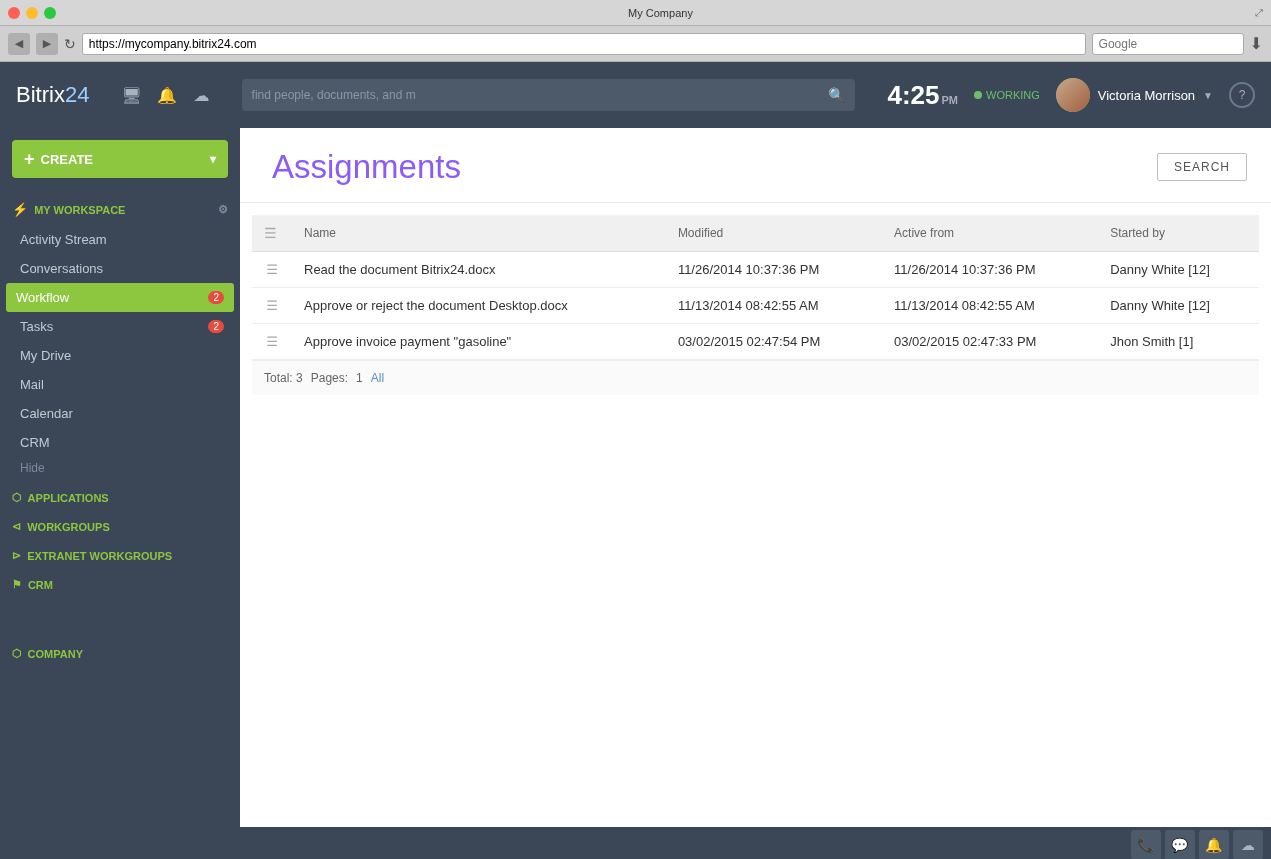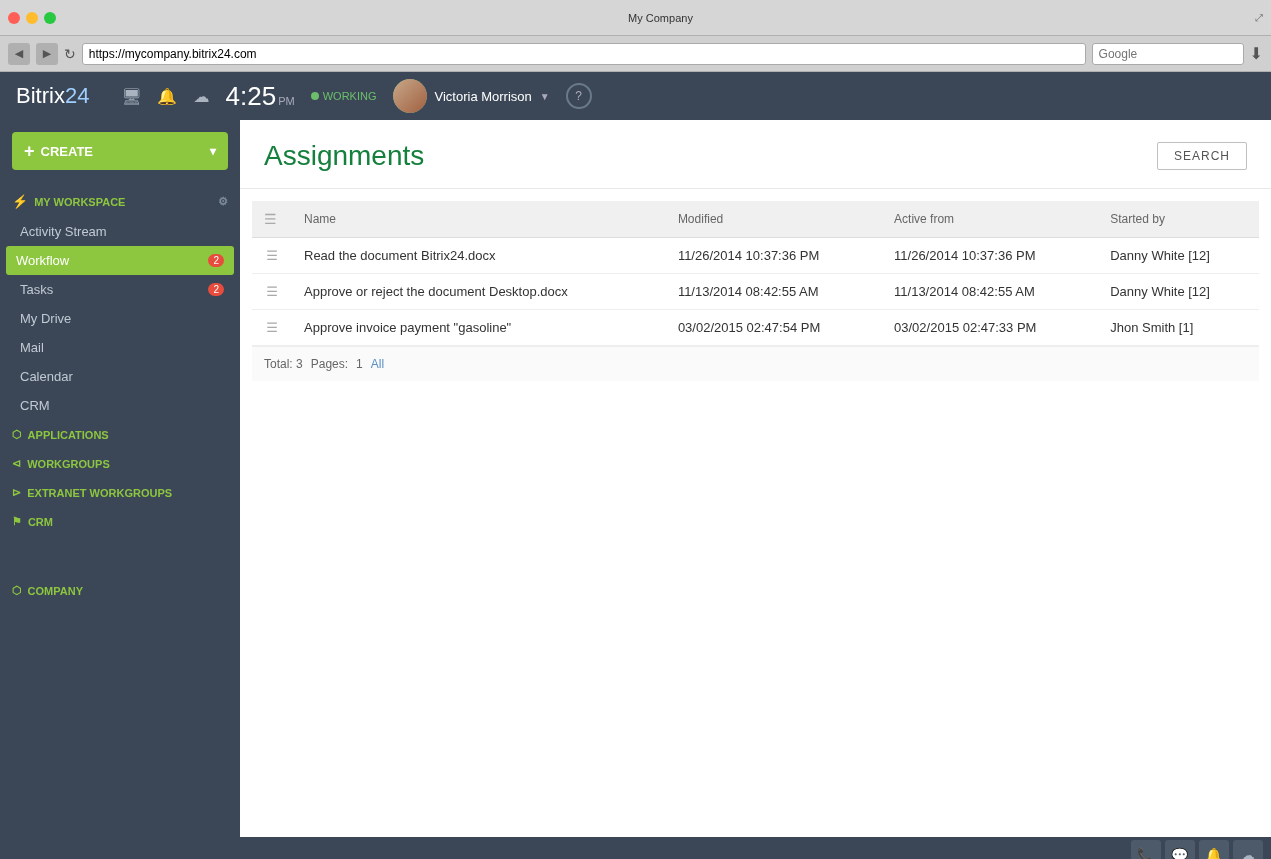--- a/index.html
+++ b/index.html
@@ -1,21 +1,21 @@
 <!DOCTYPE html>
 <html><head>
   <meta charset="utf-8">
   <style>
     * { margin: 0; padding: 0; box-sizing: border-box; }
     body { font-family: Arial, sans-serif; font-size: 13px; background: #f0f0f0; overflow: hidden; }
 
     
     .mac-titlebar {
       background: #d6d6d6;
-      height: 36px;
+      height: 26px;
       display: flex;
       align-items: center;
       padding: 0 8px;
       border-bottom: 1px solid #b0b0b0;
     }
     .mac-buttons { display: flex; gap: 6px; margin-right: 10px; }
     .mac-btn { width: 12px; height: 12px; border-radius: 50%; border: none; cursor: pointer; }
     .mac-close { background: #ff5f57; }
     .mac-min { background: #febc2e; }
     .mac-max { background: #28c840; }
@@ -77,21 +77,21 @@
       border: none;
       cursor: pointer;
     }
 
     
     .app { display: flex; flex-direction: column; height: calc(859px - 58px); background: #f5f5f5; }
 
     
     .topnav {
       background: #3b4757;
-      height: 48px;
+      height: 66px;
       display: flex;
       align-items: center;
       padding: 0 16px;
       gap: 16px;
       flex-shrink: 0;
     }
     .brand { display: flex; align-items: center; color: white; font-size: 22px; font-weight: 300; }
     .brand-bitrix { color: white; font-weight: 400; }
     .brand-24 { color: #9ecfff; font-weight: 400; }
     .topnav-icons { display: flex; gap: 16px; align-items: center; margin-left: 16px; }
@@ -103,21 +103,21 @@
       background: #4d5a6a;
       border-radius: 4px;
       display: flex;
       align-items: center;
       padding: 0 10px;
       gap: 8px;
       cursor: pointer;
     }
     .search-placeholder { color: #8a97a6; font-size: 12px; flex: 1; }
     .search-icon-nav { color: #8a97a6; font-size: 14px; }
-    .time-area { color: white; font-size: 26px; font-weight: 400; display: flex; align-items: baseline; gap: 2px; }
+    .time-area { color: white; font-size: 26px; font-weight: 700; display: flex; align-items: baseline; gap: 2px; }
     .time-pm { font-size: 11px; color: #aab; vertical-align: super; }
     .working-badge {
       background: none;
       border: none;
       color: #6bbf6b;
       font-size: 11px;
       display: flex;
       align-items: center;
       gap: 4px;
       cursor: pointer;
@@ -222,21 +222,21 @@
     .content { flex: 1; background: white; overflow: auto; }
 
     
     .page-header {
       display: flex;
       align-items: center;
       justify-content: space-between;
       padding: 20px 24px 16px;
       border-bottom: 1px solid #e8e8e8;
     }
-    .page-title { font-size: 28px; font-weight: 300; color: #15803d; }
+    .page-title { font-size: 33px; font-weight: 300; color: #8b5cf6; margin-left: 8px; }
     .search-btn {
       border: 1px solid #c0c0c0;
       background: white;
       padding: 6px 16px;
       font-size: 12px;
       color: #555;
       cursor: pointer;
       border-radius: 2px;
       text-transform: uppercase;
       letter-spacing: 1px;
@@ -336,20 +336,24 @@
   <div class="topnav">
     <div class="brand">
       <span class="brand-bitrix">Bitrix</span>
       <span class="brand-24"> 24</span>
     </div>
     <div class="topnav-icons">
       <span class="topnav-icon">🖥</span>
       <span class="topnav-icon">🔔</span>
       <span class="topnav-icon">☁</span>
     </div>
+    <div class="search-area">
+      <span class="search-placeholder">find people, documents, and m</span>
+      <span class="search-icon-nav">🔍</span>
+    </div>
     <div class="time-area">
       <span>4:25</span>
       <span class="time-pm">PM</span>
     </div>
     <button class="working-badge">
       <span class="working-dot"></span>
       <span>WORKING</span>
     </button>
     <div class="user-area">
       <div class="avatar">
@@ -376,40 +380,44 @@
       <div class="sidebar-section">
         <div class="sidebar-section-header">
           <span class="sidebar-section-icon">⚡</span>
           <span>MY WORKSPACE</span>
           <span class="sidebar-gear">⚙</span>
         </div>
 
         <div class="sidebar-item">
           <span class="sidebar-item-text">Activity Stream</span>
         </div>
+        <div class="sidebar-item">
+          <span class="sidebar-item-text">Conversations</span>
+        </div>
         <div class="sidebar-item active">
           <span class="sidebar-item-text">Workflow</span>
           <span class="sidebar-badge">2</span>
         </div>
         <div class="sidebar-item">
           <span class="sidebar-item-text">Tasks</span>
           <span class="sidebar-badge">2</span>
         </div>
         <div class="sidebar-item">
           <span class="sidebar-item-text">My Drive</span>
         </div>
         <div class="sidebar-item">
           <span class="sidebar-item-text">Mail</span>
         </div>
         <div class="sidebar-item">
           <span class="sidebar-item-text">Calendar</span>
         </div>
         <div class="sidebar-item">
           <span class="sidebar-item-text">CRM</span>
         </div>
+        <div class="sidebar-hide">Hide</div>
       </div>
 
       <div class="sidebar-section-plain">
         <span>⬡</span>
         <span>APPLICATIONS</span>
       </div>
 
       <div class="sidebar-section-plain">
         <span>⊲</span>
         <span>WORKGROUPS</span>

